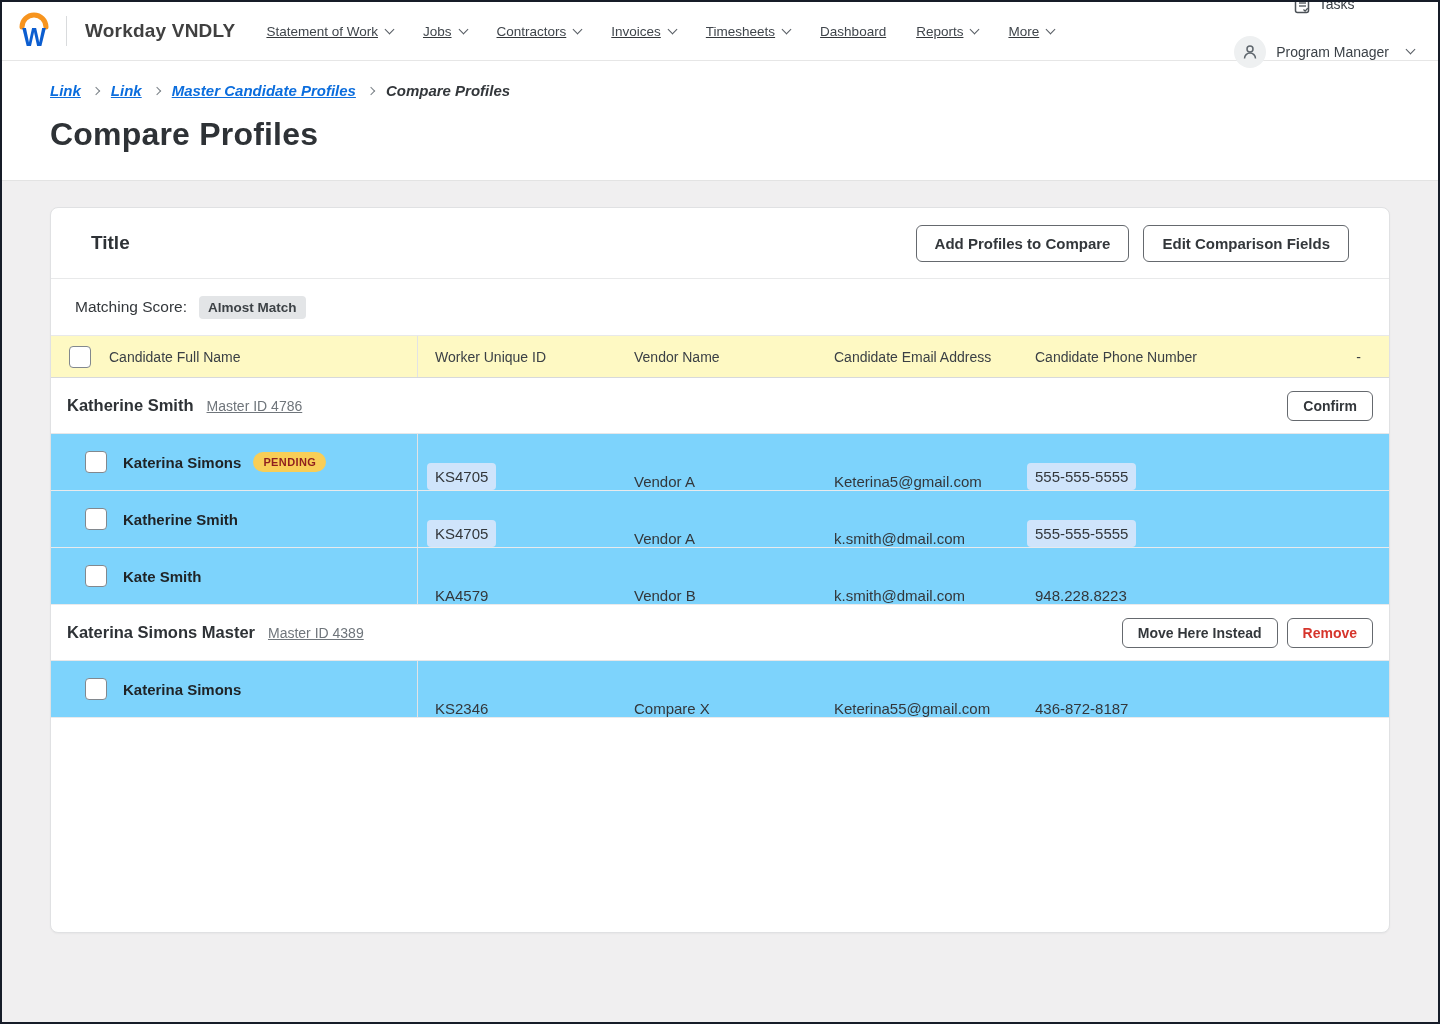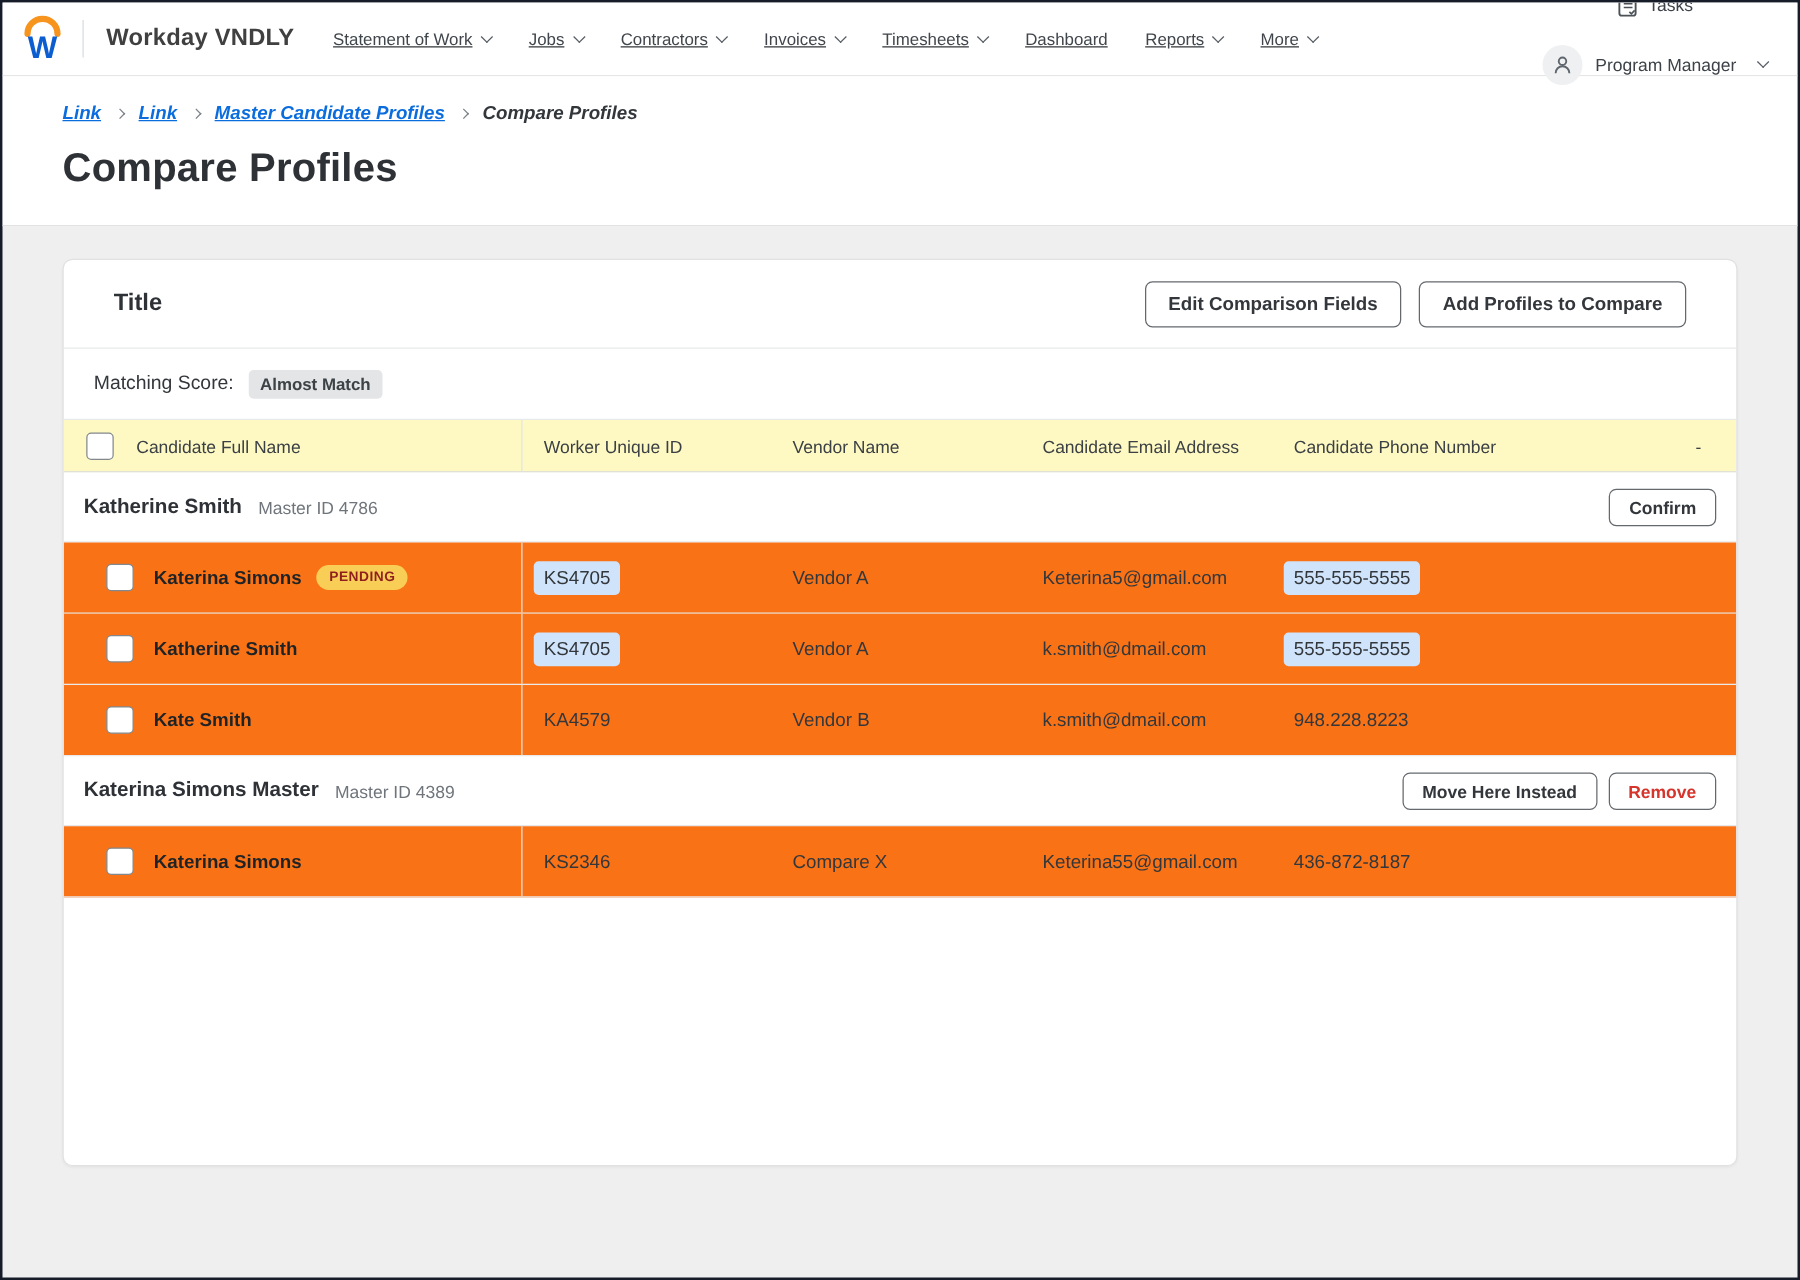--- a/index.html
+++ b/index.html
@@ -99,26 +99,26 @@
   }
   .thead .cb { margin-left:18px; }
   .trow .cb { margin-left:34px; }
   .thead .col-name .label { margin-left:18px; }
 
   .group-row {
     display:flex; align-items:center; height:56px;
     padding:0 16px 0 16px; border-bottom:1px solid #e6e7e9; background:#fff;
   }
   .group-name { font-size:16.5px; font-weight:bold; color:#2e3236; }
-  .group-id { font-size:14px; color:#6f757b; margin-left:13px; }
+  .group-id { font-size:14px; color:#6f757b; margin-left:13px;text-decoration:underline; }
   .group-actions { margin-left:auto; display:flex; gap:9px; }
 
   .trow {
-    display:flex; align-items:center; height:57px;
-    border-bottom:1px solid #e9eaec; font-size:15px; color:#33373b; background:#f97316;
+    display:flex; align-items:flex-end; height:57px;
+    border-bottom:1px solid #e9eaec; font-size:15px; color:#33373b; background:#7dd3fc;
   }
   .row-name { font-weight:bold; color:#1f2326; margin-left:16px; }
   .hl {
     background:#cfe4fb; padding:5px 8px; border-radius:4px;
     display:inline-block; margin-left:-8px;
   }
   .pending-badge {
     background:#f8ce57; color:#8f1f1f; font-size:11px; font-weight:bold;
     letter-spacing:.4px; padding:4px 10px; border-radius:10px; margin-left:12px;
   }
@@ -206,22 +206,22 @@
   </div>
   <div class="page-title">Compare Profiles</div>
 </div>
 
 <div class="content">
   <div class="card">
 
     <div class="card-head">
       <div class="card-title">Title</div>
       <div class="card-head-actions">
+        <button class="btn">Add Profiles to Compare</button>
         <button class="btn">Edit Comparison Fields</button>
-        <button class="btn">Add Profiles to Compare</button>
       </div>
     </div>
 
     <div class="matching-row">
       <span class="matching-label">Matching Score:</span>
       <span class="score-badge">Almost Match</span>
     </div>
 
     <div class="thead">
       <div class="col-name">

